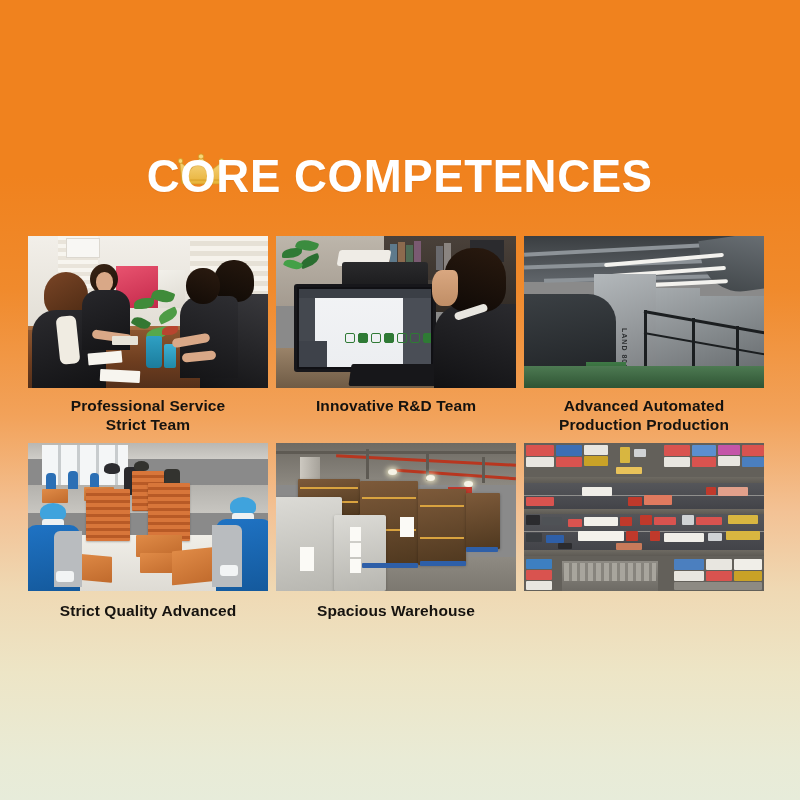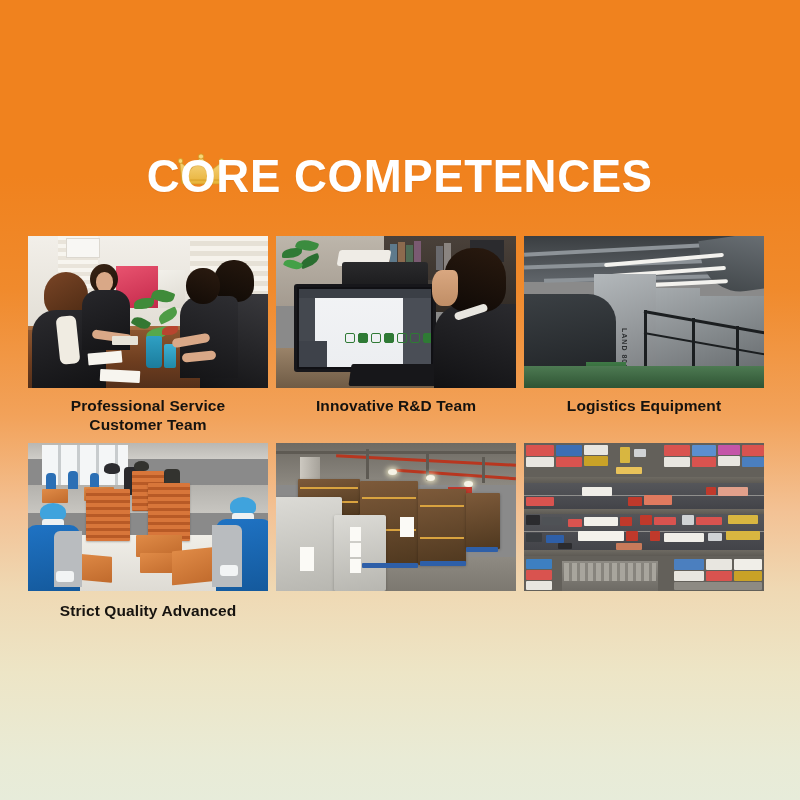--- a/index.html
+++ b/index.html
@@ -285,21 +285,21 @@
           <div class="pD-h"></div>
         <div class="arm" style="left:64px;top:96px;width:40px;height:9px;transform:rotate(8deg);"></div>
         <div class="arm" style="right:58px;top:100px;width:38px;height:9px;transform:rotate(-10deg);"></div>
         <div class="arm" style="right:52px;top:116px;width:34px;height:9px;transform:rotate(-6deg);"></div>
         <div class="paper" style="left:60px;top:116px;width:34px;height:12px;transform:rotate(-5deg);"></div>
         <div class="paper" style="left:72px;top:134px;width:40px;height:12px;transform:rotate(3deg);"></div>
         <div class="paper" style="left:84px;top:100px;width:26px;height:9px;background:#e7e3d8;"></div>
       </div>
       <div class="caption">
         <div>Professional Service</div>
-        <div>Customer Team</div>
+        <div>Strict Team</div>
       </div>
     </div>
 
     <div class="cell">
       <div class="photo p2">
         <div class="wallL"></div>
         <div class="shelf">
           <div class="bk" style="left:6px;top:8px;height:26px;background:#5e7a8c;"></div>
           <div class="bk" style="left:14px;top:6px;height:28px;background:#8c6a4e;"></div>
           <div class="bk" style="left:22px;top:9px;height:25px;background:#4e6b55;"></div>
@@ -368,21 +368,22 @@
         <div class="mach1"></div>
         <div class="rail" style="left:120px;top:74px;width:3px;height:78px;"></div>
         <div class="rail" style="left:120px;top:74px;width:122px;height:3px;transform:rotate(10deg);transform-origin:left;"></div>
         <div class="rail" style="left:120px;top:96px;width:122px;height:2px;transform:rotate(10deg);transform-origin:left;"></div>
         <div class="rail" style="left:168px;top:82px;width:3px;height:62px;"></div>
         <div class="rail" style="left:212px;top:90px;width:3px;height:54px;"></div>
         <div class="step"></div>
         <div class="floor"></div>
       </div>
       <div class="caption">
-        <div>Logistics Equipment</div>
+        <div>Advanced Automated</div>
+        <div>Production Production</div>
       </div>
     </div>
   </div>
 
   <div class="row row2">
 
     <div class="cell">
       <div class="photo p4">
         <div class="wallTop"></div>
         <div class="win"></div>
@@ -449,20 +450,23 @@
         <div class="pal-wrap" style="left:58px;top:72px;width:52px;height:76px;"></div>
         <div class="tag" style="left:24px;top:104px;width:14px;height:24px;"></div>
         <div class="tag" style="left:74px;top:84px;width:11px;height:14px;"></div>
         <div class="tag" style="left:74px;top:100px;width:11px;height:14px;"></div>
         <div class="tag" style="left:74px;top:116px;width:11px;height:14px;"></div>
         <div class="tag" style="left:124px;top:74px;width:14px;height:20px;"></div>
         <div class="bluep" style="left:86px;top:120px;width:56px;"></div>
         <div class="bluep" style="left:144px;top:118px;width:46px;"></div>
         <div class="bluep" style="left:190px;top:104px;width:32px;"></div>
       </div>
+      <div class="caption">
+        <div>Spacious Warehouse</div>
+      </div>
     </div>
 
     <div class="cell">
       <div class="photo p6">
         <div class="band yard" style="top:0;height:34px;"></div>
         <div class="band ground" style="top:34px;height:6px;"></div>
         <div class="band road" style="top:40px;height:26px;"></div>
         <div class="band ground" style="top:66px;height:5px;"></div>
         <div class="band road" style="top:71px;height:36px;"></div>
         <div class="band ground" style="top:107px;height:6px;"></div>

